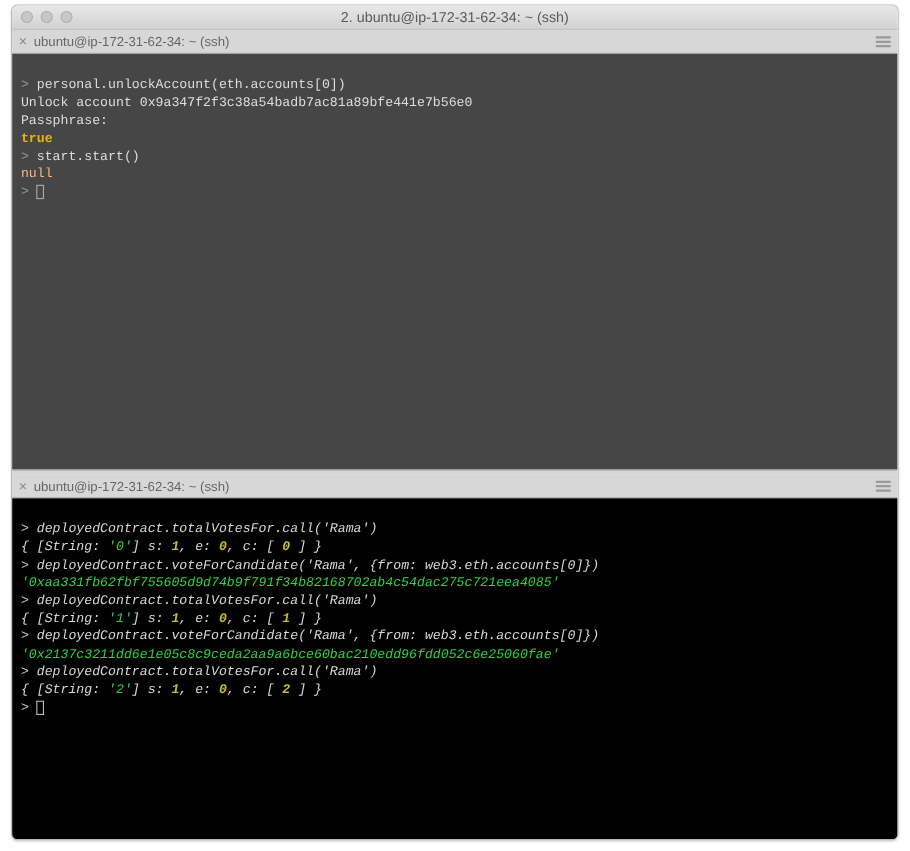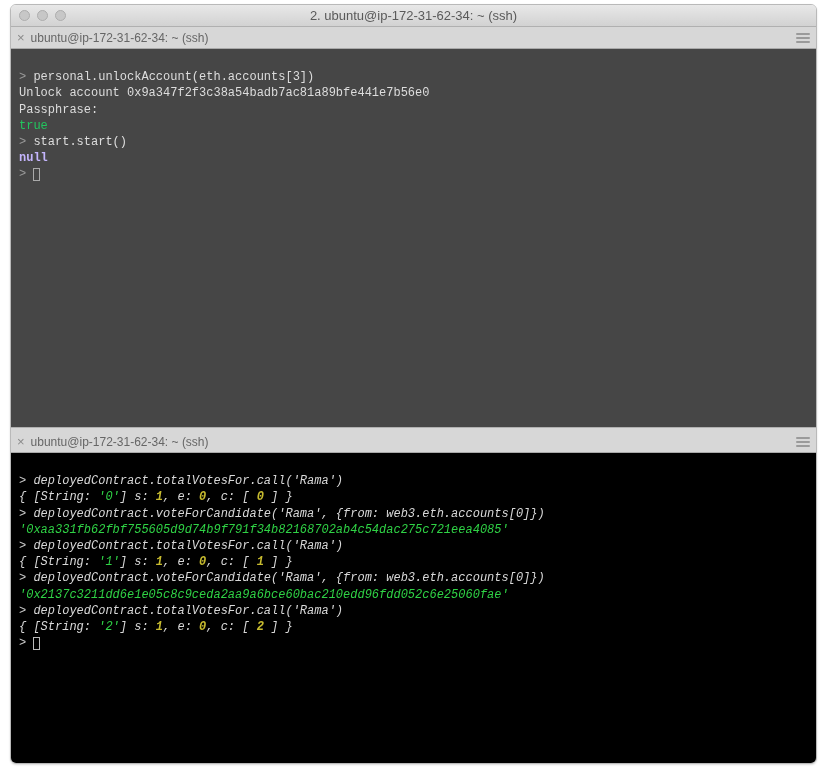--- a/index.html
+++ b/index.html
@@ -79,22 +79,22 @@
     flex: 1;
     overflow: hidden;
     padding: 4px 8px;
     white-space: pre;
     line-height: 1.35;
   }
   .pane-dark { background: #464646; color: #ddd; }
   .pane-black { background: #000; color: #d8d8d8; font-style: italic; }
   .prompt { color: #9a9a9a; }
   .pane-black .prompt { color: #ccc; }
-  .bold { font-weight: bold; color: #c4b5fd; }
-  .blue { color: #22c55e; font-weight: normal; }
+  .bold { font-weight: normal; color: #fdba74; }
+  .blue { color: #eab308; font-weight: bold; }
   .yellow { color: #c7bb2f; font-weight: bold; }
   .green { color: #2fd245; }
   .cursor {
     display: inline-block;
     width: 7px; height: 13px;
     border: 1px solid #aaa;
     vertical-align: text-bottom;
   }
   .pane-black .cursor { border-color: #bbb; }
   .divider { height: 4px; background: #d7d7d7; border-top: 1px solid #b0b0b0; }
@@ -119,21 +119,21 @@
       <span>ubuntu@ip-172-31-62-34: ~ (ssh)</span>
     </div>
     <div class="hamb">
         <div></div>
         <div></div>
         <div></div>
       </div>
   </div>
 
   <div class="pane pane-dark" style="flex:0 0 378px;">
-<span class="prompt">&gt; </span><span>personal.unlockAccount(eth.accounts[3])</span>
+<span class="prompt">&gt; </span><span>personal.unlockAccount(eth.accounts[0])</span>
 <span>Unlock account 0x9a347f2f3c38a54badb7ac81a89bfe441e7b56e0</span>
 <span>Passphrase:</span>
 <span class="bold blue">true</span>
 <span class="prompt">&gt; </span><span>start.start()</span>
 <span class="bold">null</span>
 <span class="prompt">&gt; </span><span class="cursor"></span>
   </div>
 
   <div class="divider"></div>
 

